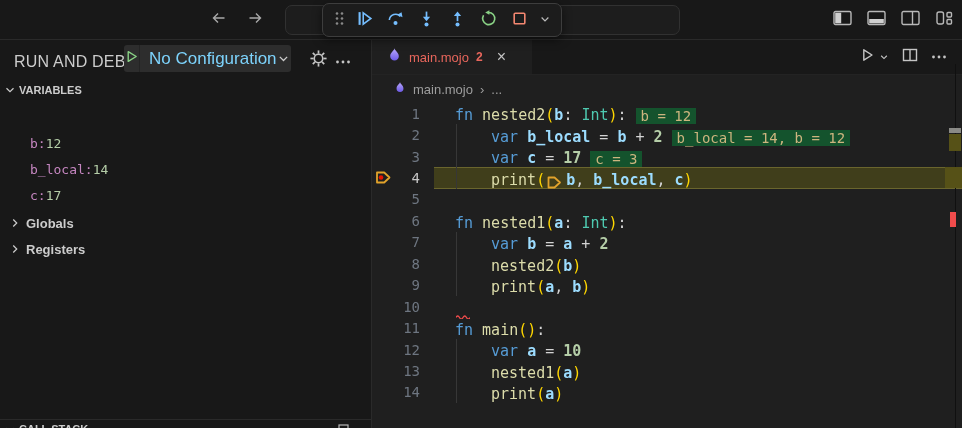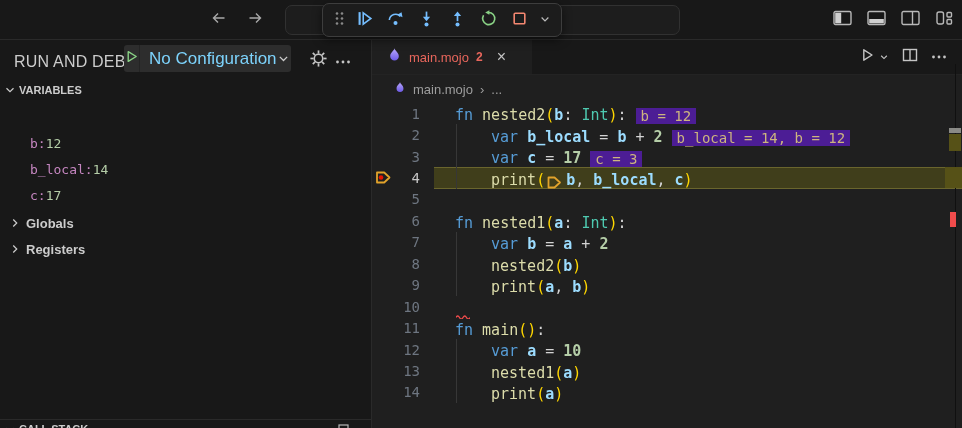--- a/index.html
+++ b/index.html
@@ -62,21 +62,21 @@
   .glyph svg{position:absolute;left:3px;top:3px}
   .lineno{width:40px;flex:none;text-align:right;padding-right:14px;color:#6e7681;font-size:14px}
   .code-line.current .lineno{color:#c6c6c6}
   .line-body{flex:1;height:100%;display:flex;align-items:flex-end;padding-left:21px;position:relative;white-space:pre}
   .code-line.current .line-body{background:#403e1b;
         box-shadow:inset 0 1px 0 rgba(255,240,110,.22), inset 0 -1px 0 rgba(255,240,110,.22)}
   .indent{flex:none;display:inline-block;height:1px}
   .iguide{position:absolute;left:22px;top:0;bottom:0;width:1px;background:#373737}
   .tok-kw{color:#569cd6} .tok-fn{color:#dcdcaa} .tok-vr{color:#9cdcfe;font-weight:bold}
   .tok-ty{color:#4ec9b0} .tok-num{color:#b5cea8;font-weight:bold} .tok-pn{color:#d4d4d4} .tok-br{color:#ffd700}
-  .inline-hint{margin-left:9px;background:#4c1d95;color:#cdb57f;padding:0 5px;font-size:14px;white-space:nowrap}
+  .inline-hint{margin-left:9px;background:#14532d;color:#cdb57f;padding:0 5px;font-size:14px;white-space:nowrap}
   .inline-hint.cur{background:#565117;color:#dbcb7d}
   .exec-marker{display:inline-flex;align-items:center;margin:0 4px 0 2px}
   .squiggle{position:absolute;left:22px;bottom:-2px;display:flex}
 
   
   .ruler{position:absolute;right:0;top:0;width:17px;height:100%;z-index:2}
   .ruler .vline{position:absolute;left:10px;top:24px;bottom:0;width:1px;background:#101010}
   .rmark{position:absolute}
   .rm-gray{left:4px;top:88px;width:12px;height:5px;background:#8a8a86}
   .rm-olive1{left:4px;top:94px;width:12px;height:17px;background:#565117}

